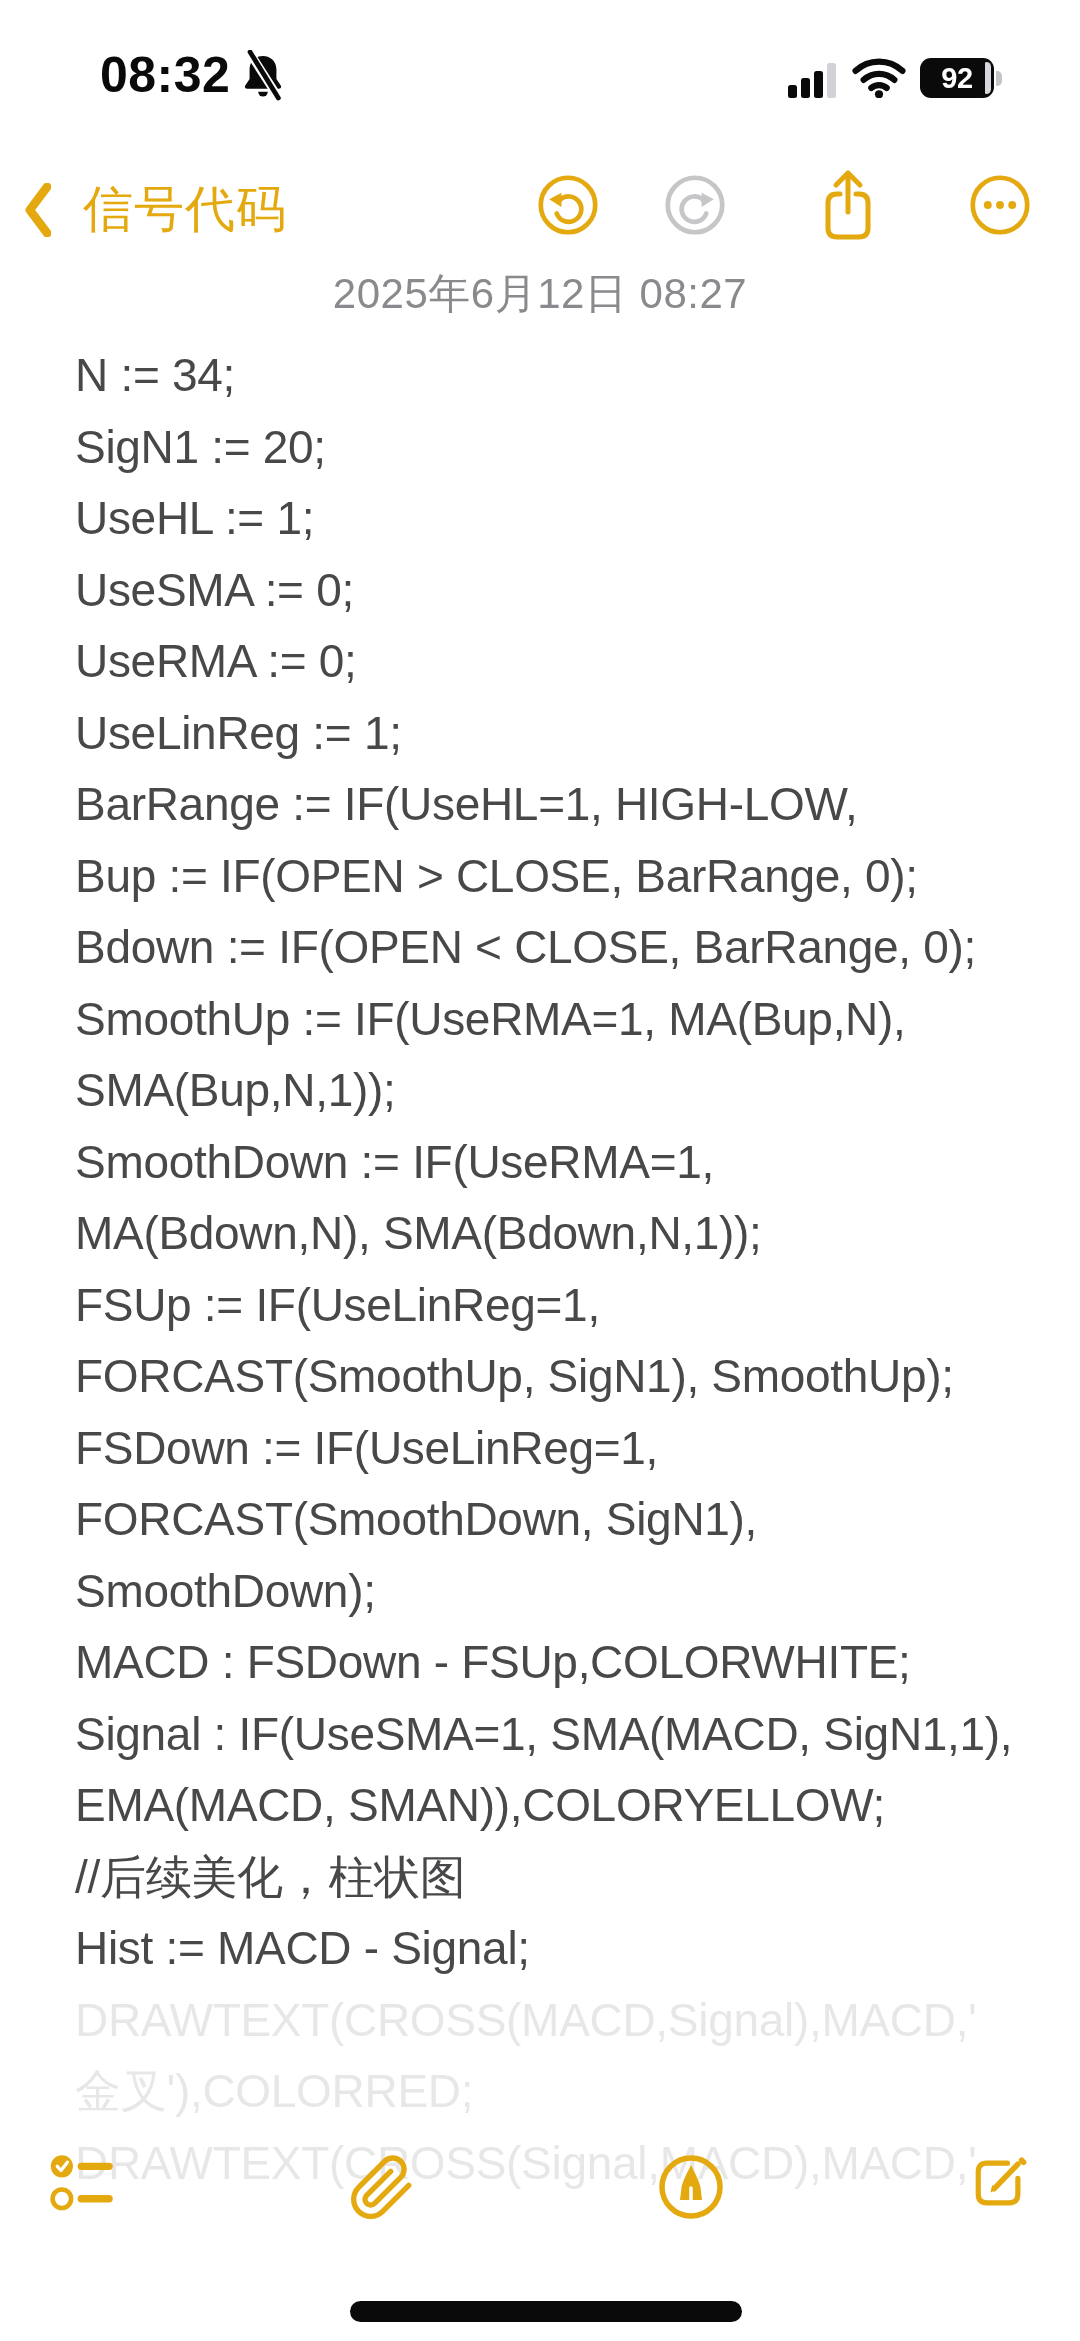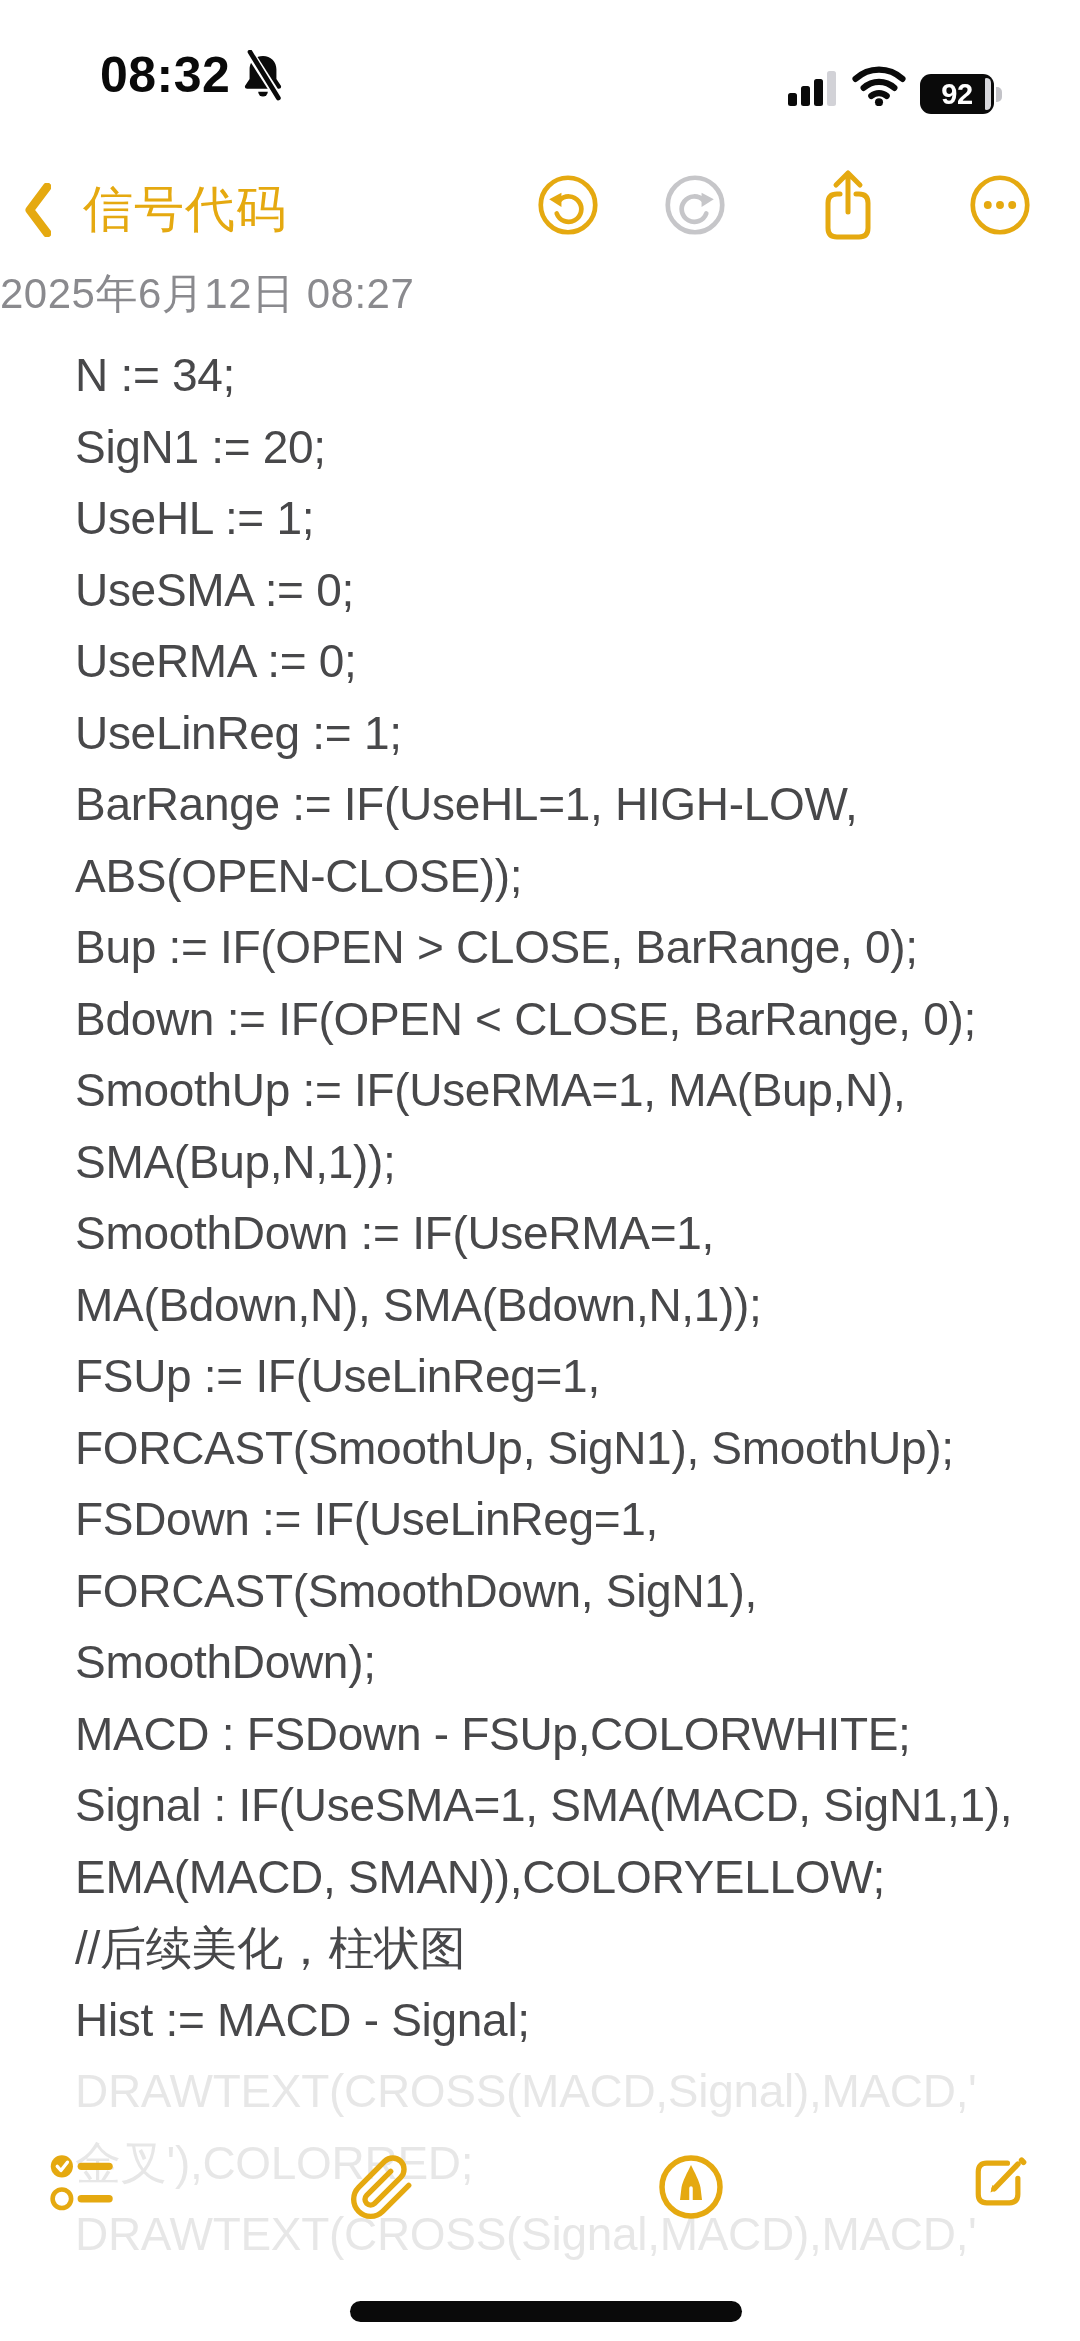--- a/index.html
+++ b/index.html
@@ -14,38 +14,38 @@
   .cellular{width:50px;height:40px;display:flex;align-items:flex-end;gap:4px;}
   .cellular i{display:block;width:9px;border-radius:2.5px;background:#0a0a0a;}
   .cellular i.b1{height:13px}.cellular i.b2{height:20px}.cellular i.b3{height:27px}
   .cellular i.b4{height:35px;background:#d2d2d7;}
   .wifi{width:54px;height:40px;}
   .battery{position:relative;width:74px;height:40px;background:#0a0a0a;border-radius:11px;
            display:flex;align-items:center;justify-content:center;}
   .battery .pct{color:#fff;font-size:29px;font-weight:700;letter-spacing:-0.5px;}
   .battery .empty{position:absolute;right:3px;top:4px;bottom:4px;width:6px;background:#d8d8dc;border-radius:2px 7px 7px 2px;}
   .battery-nub{width:6px;height:15px;background:#c3c3c8;border-radius:0 5px 5px 0;margin-left:2px;}
-  .battery-wrap{display:flex;align-items:center;margin-top:16px;}
+  .battery-wrap{display:flex;align-items:center;}
 
   
   .back-button{position:absolute;left:24px;top:176px;display:flex;align-items:center;gap:32px;cursor:pointer;}
   .chevron{width:27px;height:54px;}
   .back-label{font-size:50px;font-weight:500;color:var(--accent,#E5A910);letter-spacing:1px;}
   .nav-btn{position:absolute;top:174px;width:62px;height:62px;}
   .nav-btn svg{width:62px;height:62px;display:block;}
   .btn-undo{left:537px;}
   .btn-redo{left:664px;}
   .btn-share{left:819px;top:167px;width:58px;height:74px;}
   .btn-share svg{width:58px;height:74px;}
   .btn-more{left:969px;}
   .accent{color:var(--accent,#E5A910);}
   .disabled{color:var(--disabled,#C6C6C9);}
 
   
-  .date-line{position:absolute;top:266px;left:0;width:100%;text-align:left;
+  .date-line{position:absolute;top:266px;left:0;width:100%;text-align:center;
              font-size:42px;color:var(--secondary-text,#8A8A8E);letter-spacing:.5px;}
   .note-body{position:absolute;left:75px;top:340px;right:0;}
   .code-line{height:71.5px;line-height:71.5px;font-size:46px;letter-spacing:-0.3px;
              color:var(--body-text,#48484A);white-space:pre;}
   .faded-list .code-line{color:var(--faded-text,rgba(96,96,96,0.15));}
 
   
   .toolbar-btn{position:absolute;cursor:pointer;}
   .toolbar-btn svg{display:block;}
   .tb-checklist{left:48px;top:2150px;}
@@ -137,21 +137,20 @@
   <div class="note-body">
     <div class="code-lines">
 
     <div class="code-line">N := 34;</div>
         <div class="code-line">SigN1 := 20;</div>
         <div class="code-line">UseHL := 1;</div>
         <div class="code-line">UseSMA := 0;</div>
         <div class="code-line">UseRMA := 0;</div>
         <div class="code-line">UseLinReg := 1;</div>
         <div class="code-line">BarRange := IF(UseHL=1, HIGH-LOW,</div>
-        <div class="code-line">ABS(OPEN-CLOSE));</div>
         <div class="code-line">Bup := IF(OPEN &gt; CLOSE, BarRange, 0);</div>
         <div class="code-line">Bdown := IF(OPEN &lt; CLOSE, BarRange, 0);</div>
         <div class="code-line">SmoothUp := IF(UseRMA=1, MA(Bup,N),</div>
         <div class="code-line">SMA(Bup,N,1));</div>
         <div class="code-line">SmoothDown := IF(UseRMA=1,</div>
         <div class="code-line">MA(Bdown,N), SMA(Bdown,N,1));</div>
         <div class="code-line">FSUp := IF(UseLinReg=1,</div>
         <div class="code-line">FORCAST(SmoothUp, SigN1), SmoothUp);</div>
         <div class="code-line">FSDown := IF(UseLinReg=1,</div>
         <div class="code-line">FORCAST(SmoothDown, SigN1),</div>

